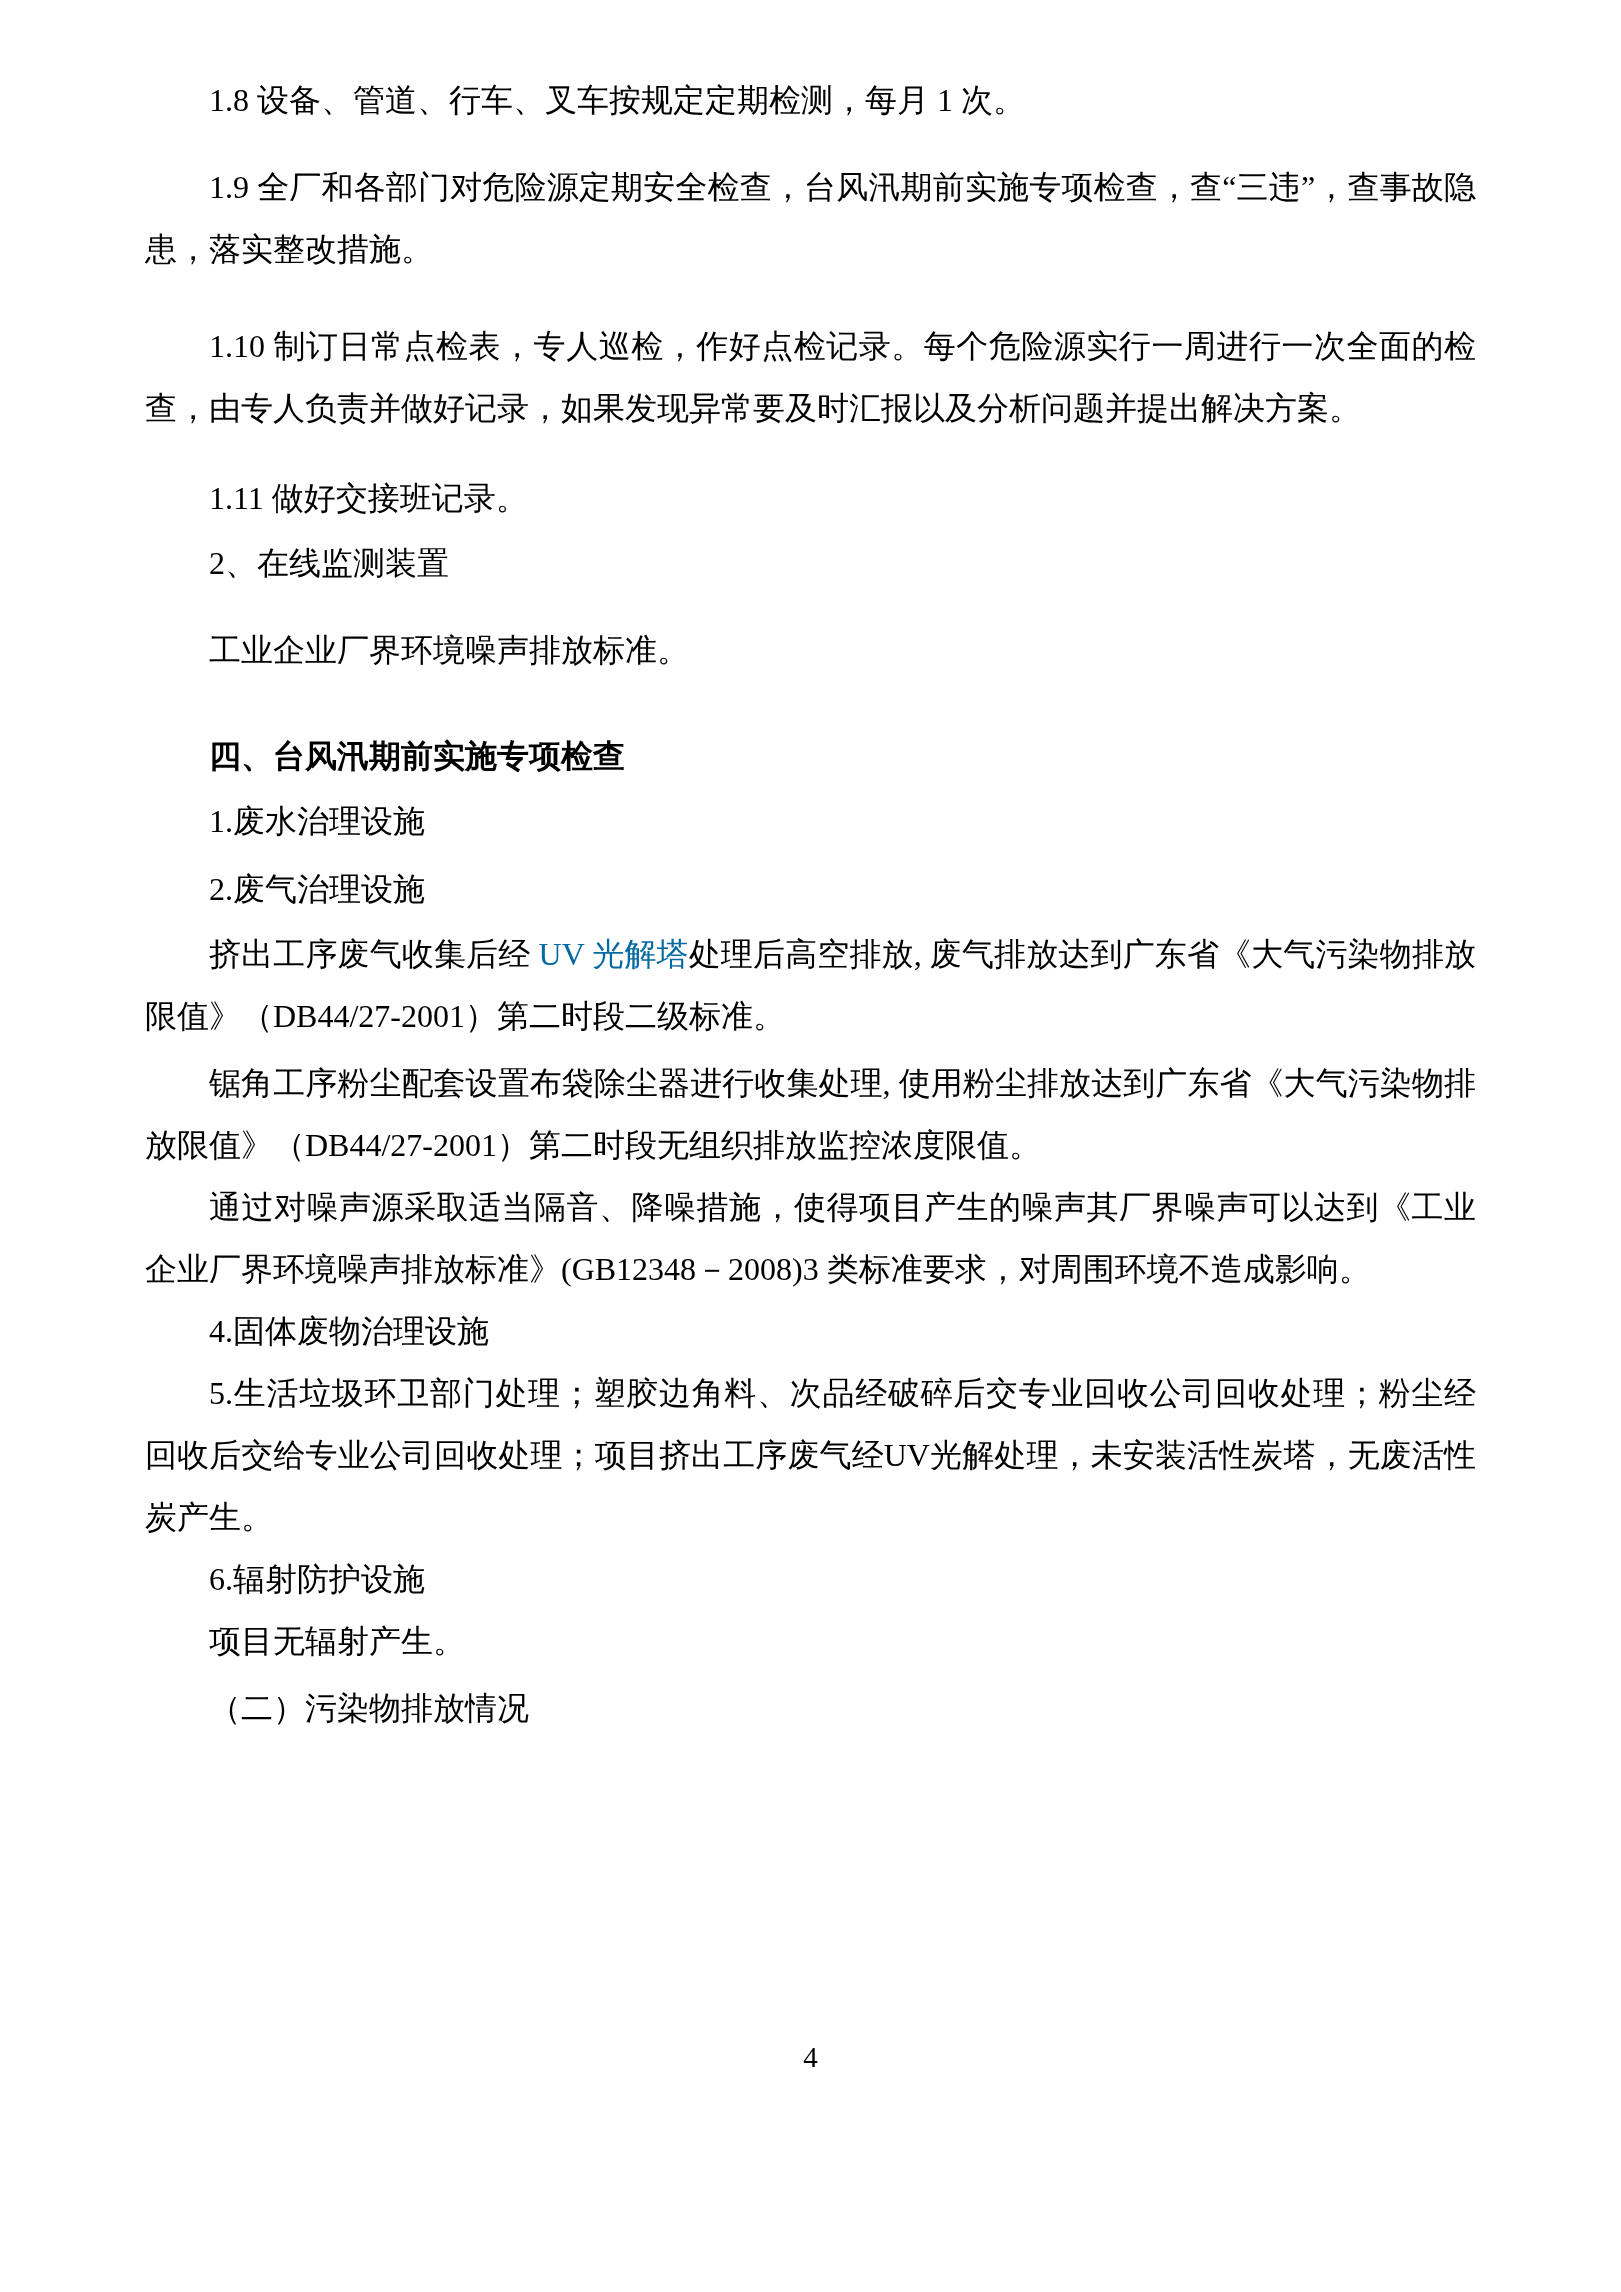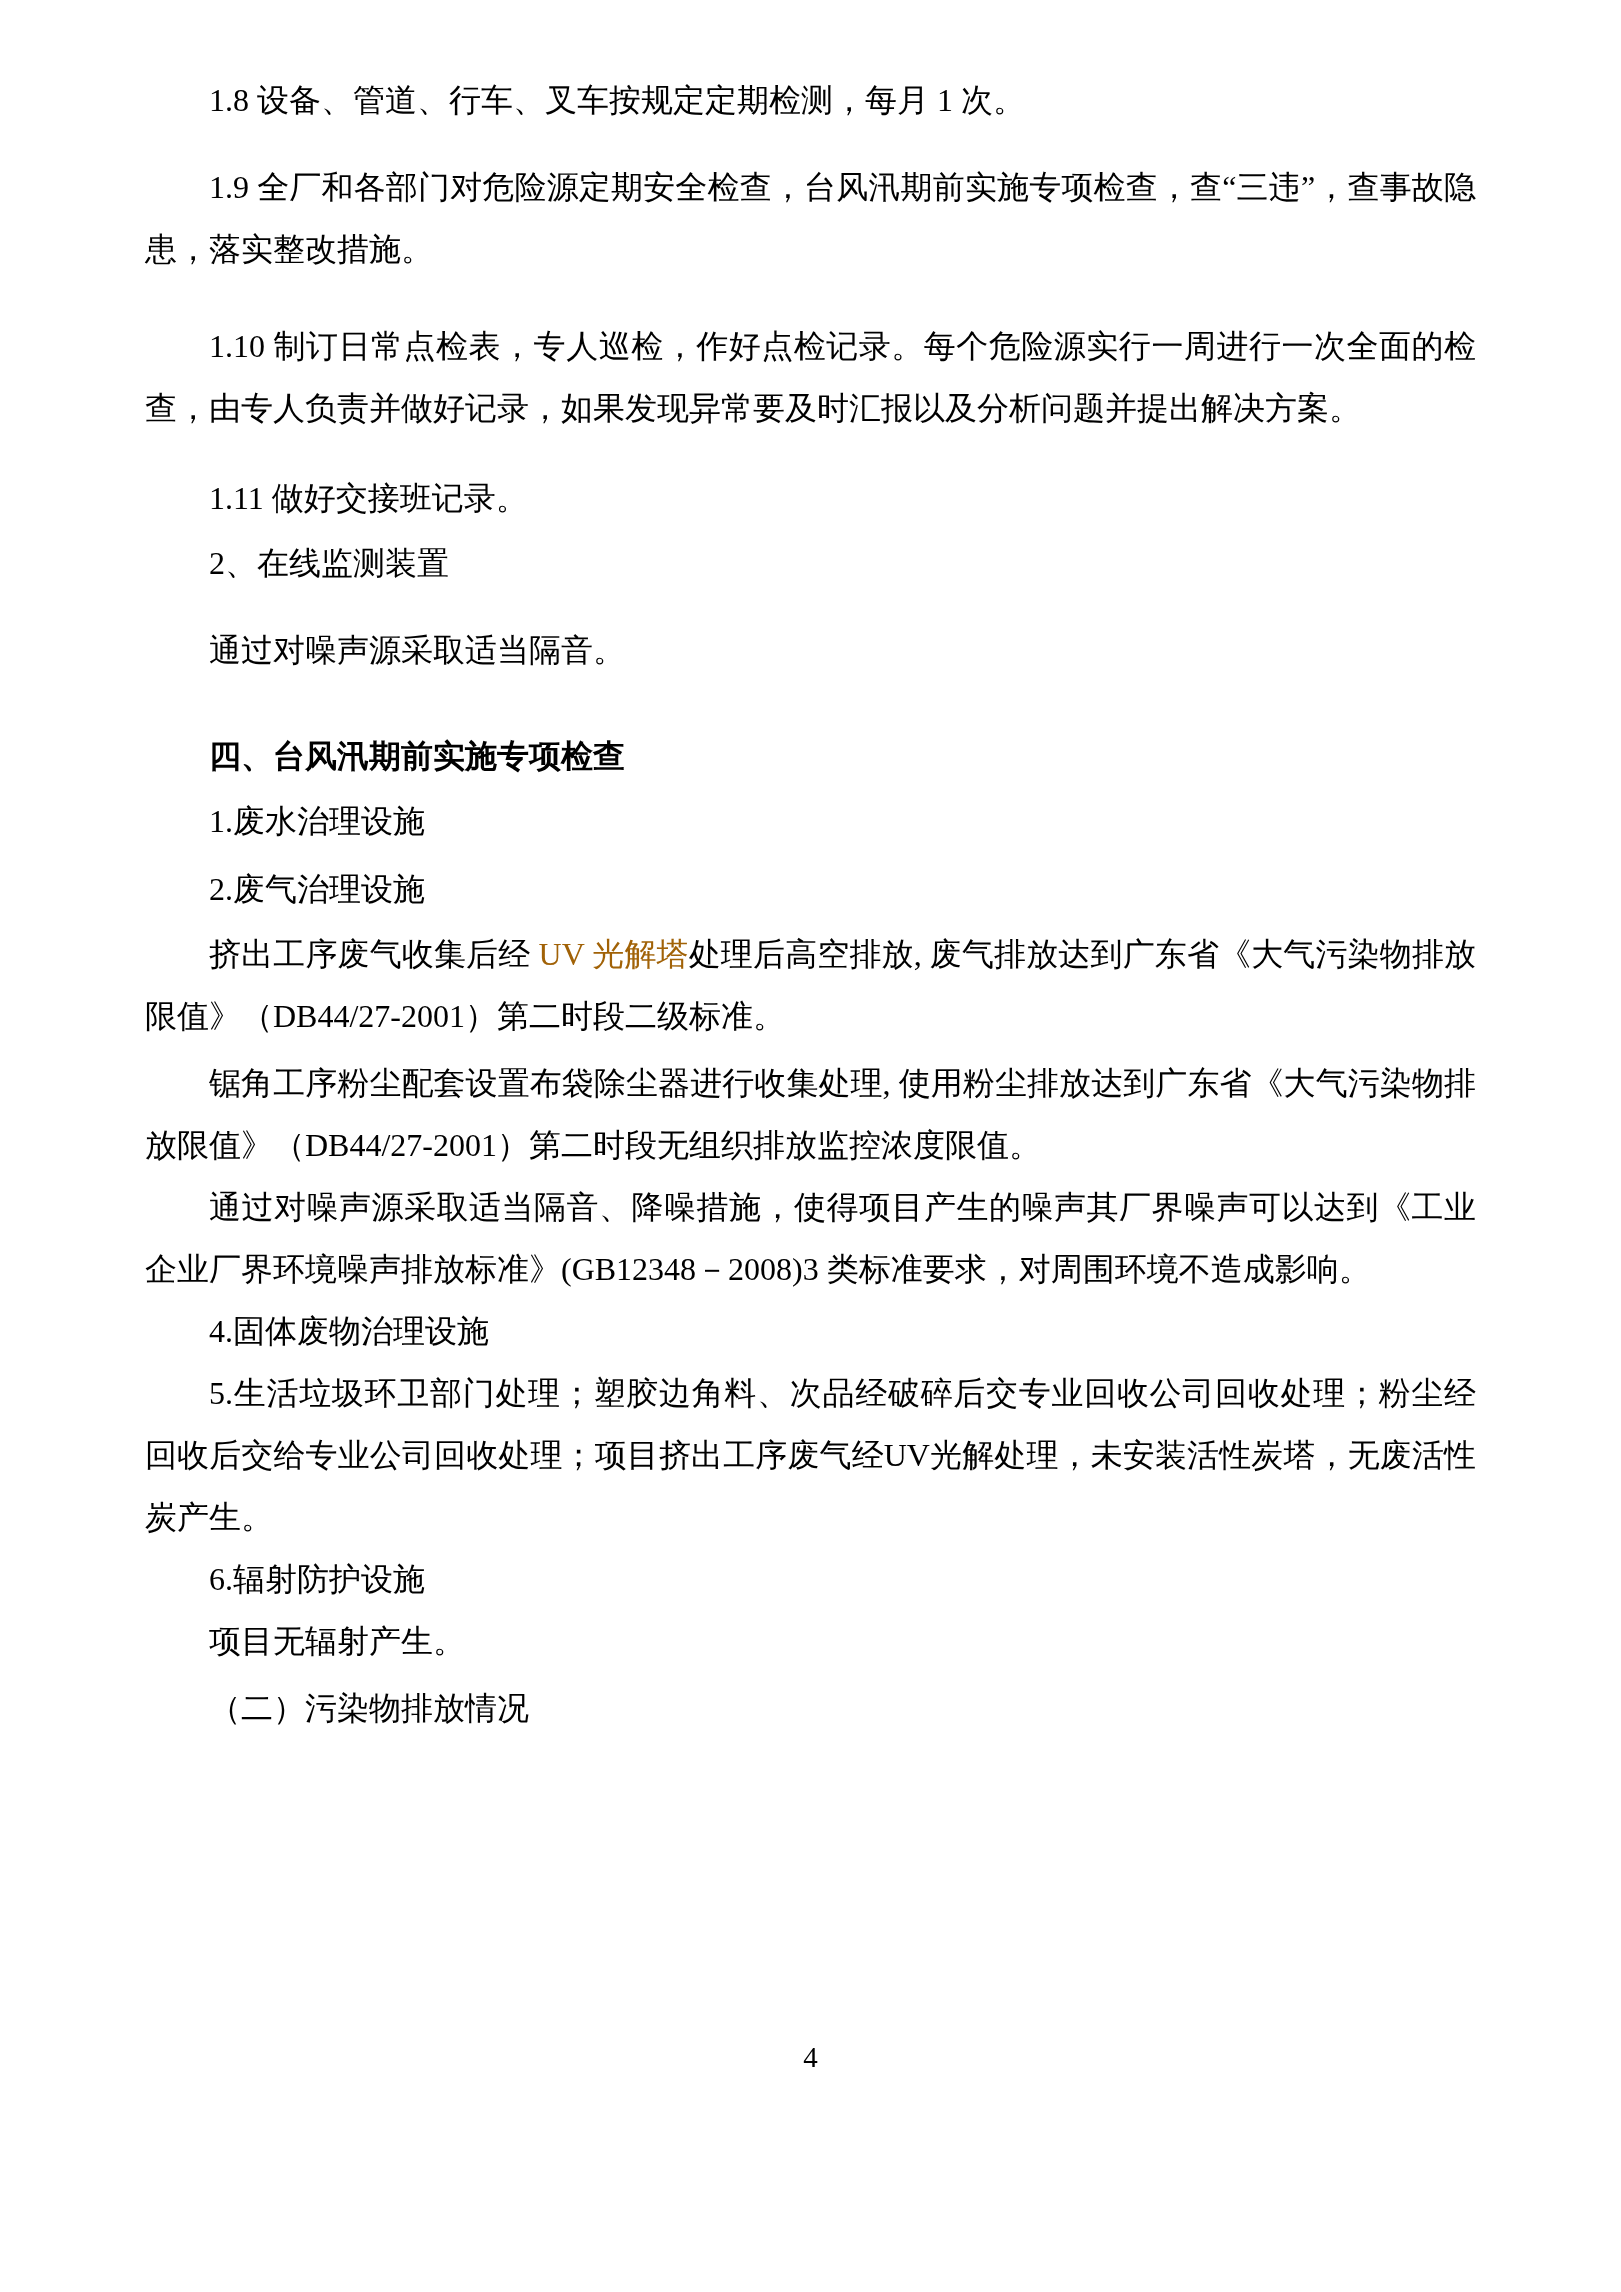--- a/index.html
+++ b/index.html
@@ -33,21 +33,21 @@
   .mt36 { margin-top:35px !important; }
   .mt45 { margin-top:44px !important; }
   .mt4  { margin-top:3.9px  !important; }
   .mt3  { margin-top:2.9px  !important; }
   .mt6  { margin-top:5.9px  !important; }
   .mt14 { margin-top:13.7px !important; }
   .mt5  { margin-top:4.9px  !important; }
   .heading-bold { font-weight:bold; }
   .p-wastewater { margin-left:16.7px; }   
   .p-solid5 { text-indent:1.8em; }      
-  .red-text { color:#a16207; }
+  .red-text { color:#0369a1; }
   .page-number {
     position:absolute;
     left:0; right:0;
     top:2041px;
     text-align:center;
     font-size:29px;
     line-height:32px;
   }
 </style>
 </head>
@@ -59,21 +59,21 @@
     <p>1.8 设备、管道、行车、叉车按规定定期检测，每月 1 次。</p>
 
     <p class="mt25">1.9 全厂和各部门对危险源定期安全检查，台风汛期前实施专项检查，查“三违”，查事故隐患，落实整改措施。</p>
 
     <p class="mt36">1.10 制订日常点检表，专人巡检，作好点检记录。每个危险源实行一周进行一次全面的检查，由专人负责并做好记录，如果发现异常要及时汇报以及分析问题并提出解决方案。</p>
 
     <p class="mt29">1.11 做好交接班记录。</p>
 
     <p class="mt4">2、在线监测装置</p>
 
-    <p class="mt25">通过对噪声源采取适当隔音。</p>
+    <p class="mt25">工业企业厂界环境噪声排放标准。</p>
 
     <p class="mt45 heading-bold">四、台风汛期前实施专项检查</p>
 
 
     <p class="mt3">1.废水治理设施</p>
 
 
     <p class="mt6">2.废气治理设施</p>
 
     <p class="mt3"><span>挤出工序废气收集后经 </span><span class="red-text">UV 光解塔</span><span>处理后高空排放, 废气排放达到广东省《大气污染物排放限值》（DB44/27-2001）第二时段二级标准。</span></p>

